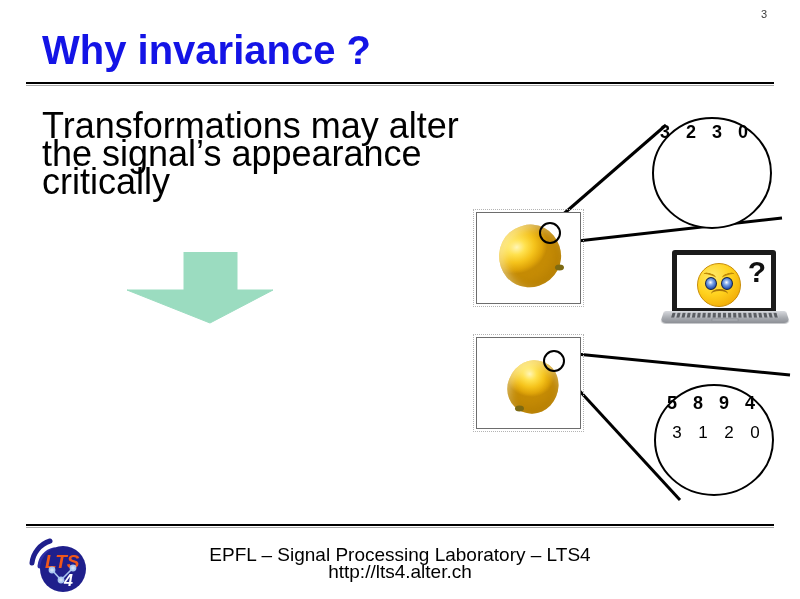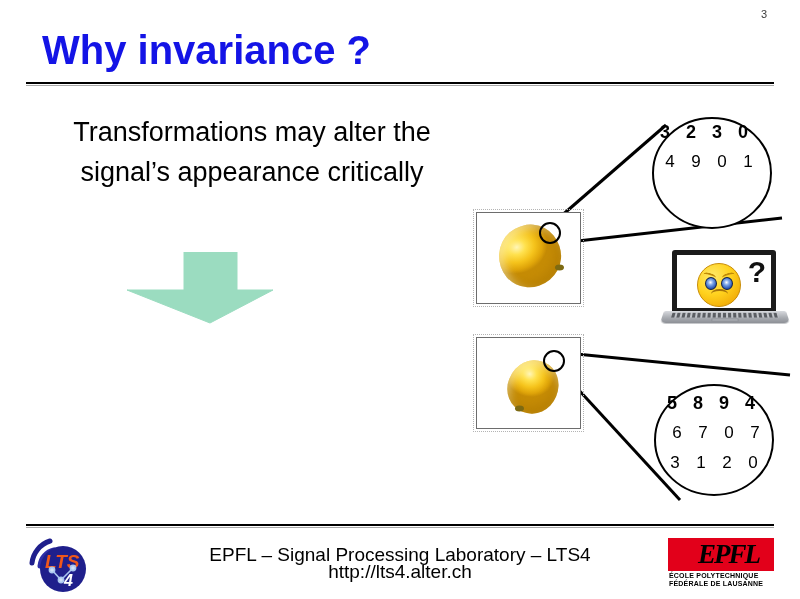--- a/index.html
+++ b/index.html
@@ -61,25 +61,24 @@
     position: absolute;
     left: 0; top: 3px;
     width: 100%;
     height: 1px;
     background: #a8a8a8;
   }
 
   
   .body-text {
     position: absolute;
-    font-size: 27px;
-    line-height: 40px;
+    font-size: 36px;
+    line-height: 28px;
     color: #000000;
     font-family: "Liberation Sans", sans-serif;
-    text-align: center;
   }
   #para-1 { left: 42px; top: 112px; width: 420px; }
   #para-2 { left: 42px; top: 344px; width: 430px; }
 
   
   #green-arrow {
     position: absolute;
     left: 126px;
     top: 252px;
     width: 148px;
@@ -408,31 +407,25 @@
     </div>
   </div>
 
   <div id="zoom-circle-top" class="zoom-circle"></div>
   <div id="zoom-circle-bottom" class="zoom-circle"></div>
 
   <div id="matrix-top" class="matrix">
     <span class="mrow bold">
       <span class="mcell">3</span><span class="mcell">2</span><span class="mcell">3</span><span class="mcell">0</span>
     </span>
-    <span class="mrow">
-      <span class="mcell">4</span><span class="mcell">9</span><span class="mcell">0</span><span class="mcell">1</span>
-    </span>
   </div>
 
   <div id="matrix-bottom" class="matrix">
     <span class="mrow bold">
       <span class="mcell">5</span><span class="mcell">8</span><span class="mcell">9</span><span class="mcell">4</span>
-    </span>
-    <span class="mrow">
-      <span class="mcell">6</span><span class="mcell">7</span><span class="mcell">0</span><span class="mcell">7</span>
     </span>
     <span class="mrow">
       <span class="mcell">3</span><span class="mcell">1</span><span class="mcell">2</span><span class="mcell">0</span>
     </span>
   </div>
 
   <div id="laptop">
     <div id="laptop-lid">
       <div id="laptop-screen">
         <div id="emoji-face">
@@ -471,20 +464,14 @@
     <text x="36" y="49" font-family="Liberation Sans, sans-serif" font-size="16" font-weight="bold" font-style="italic" fill="#ffffff">4</text>
     <g stroke="#a9c6f0" stroke-width="1.6" fill="#cfe0f7">
       <line x1="24" y1="33" x2="33" y2="43"></line>
       <line x1="33" y1="43" x2="45" y2="31"></line>
       <circle cx="24" cy="33" r="2.6"></circle>
       <circle cx="33" cy="43" r="2.6"></circle>
       <circle cx="45" cy="31" r="2.6"></circle>
     </g>
   </svg>
 
-  <div id="epfl-logo">
-    <div id="epfl-red"></div>
-    <div id="epfl-wordmark">EPFL</div>
-    <div id="epfl-sub-1" class="epfl-sub">ÉCOLE POLYTECHNIQUE</div>
-    <div id="epfl-sub-2" class="epfl-sub">FÉDÉRALE DE LAUSANNE</div>
-  </div>
 
 </div>
 
 </body></html>

